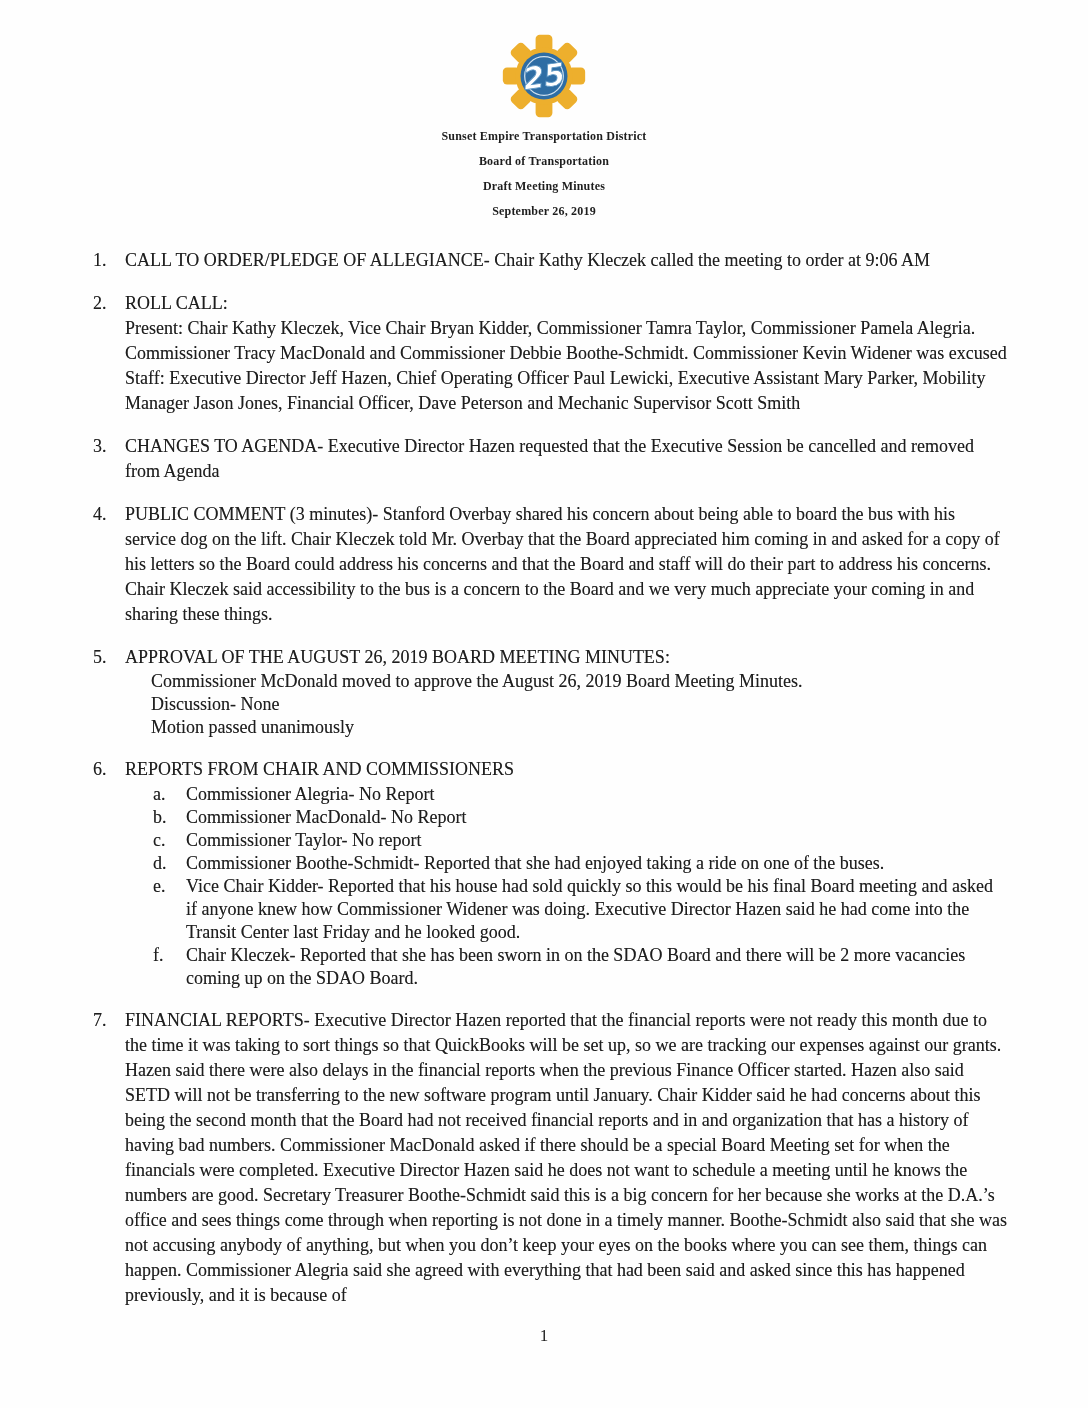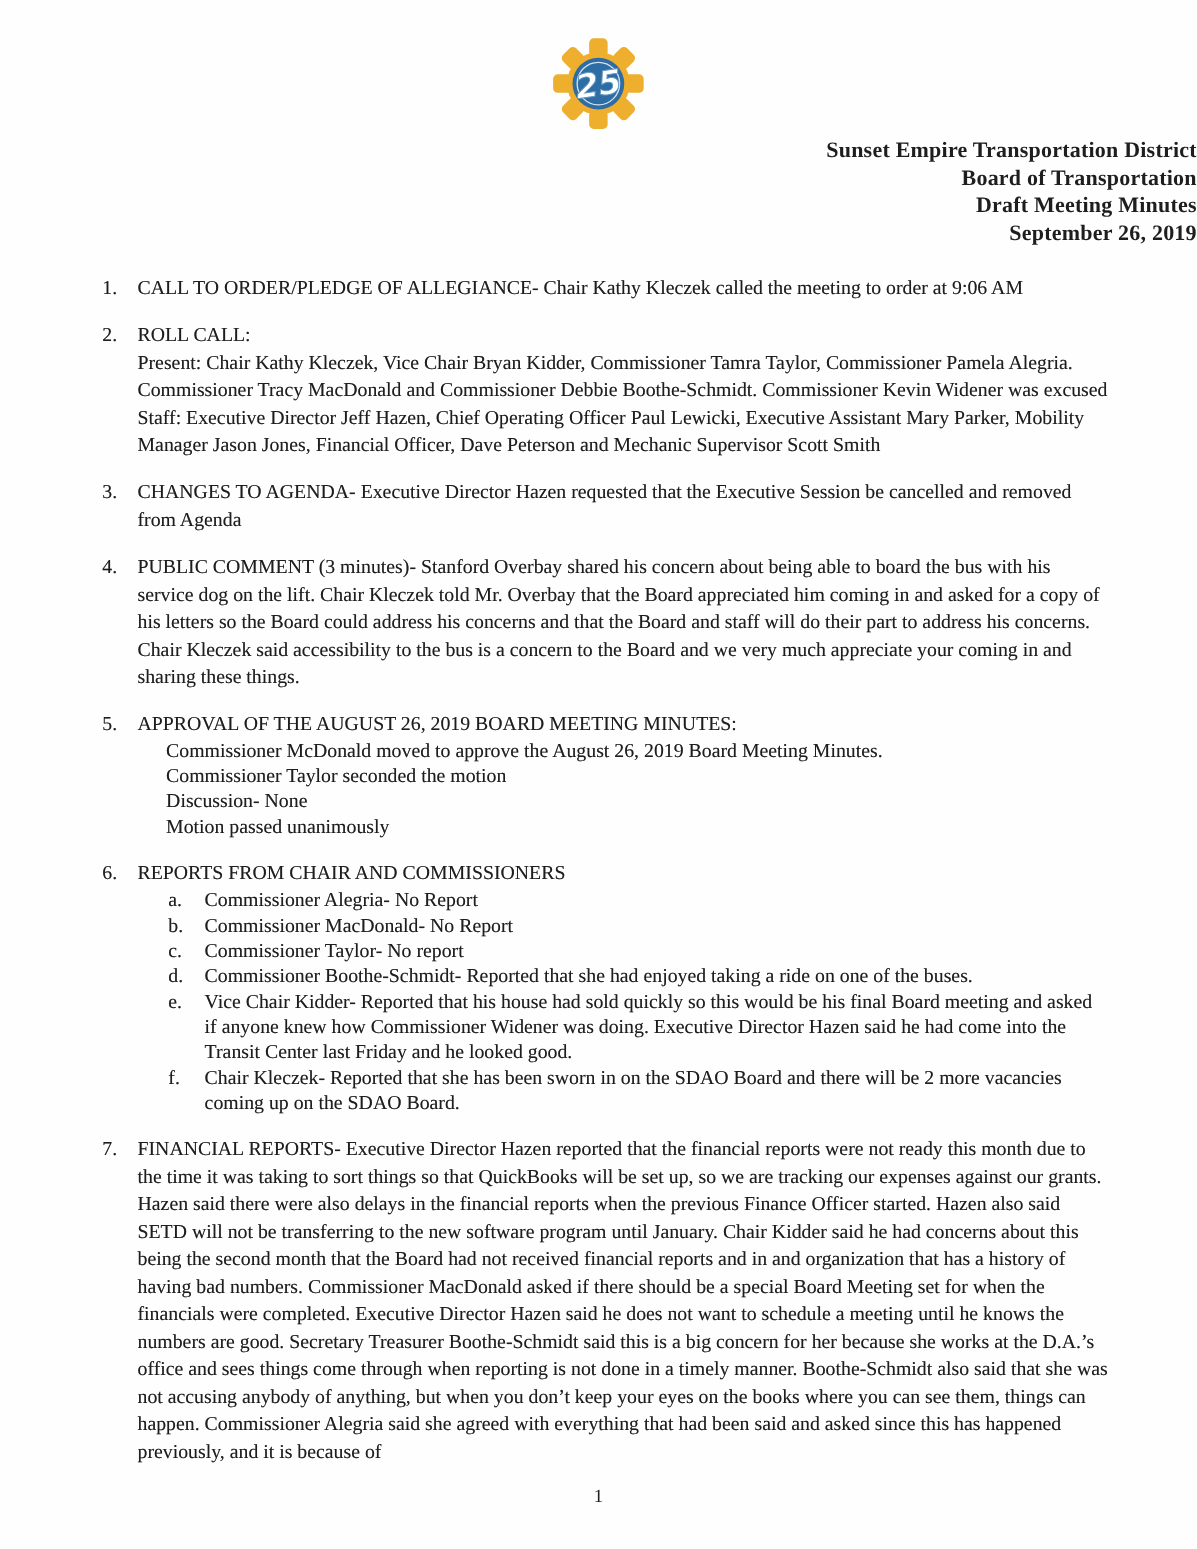--- a/index.html
+++ b/index.html
@@ -12,24 +12,23 @@
     overflow: hidden;
     font-family: "Liberation Serif", serif;
     color: #1e1e1e;
   }
   
   .doc-header { text-align: center; padding-top: 34px; }
   .logo { display: inline-block; height: 86px; }
   .title-block { margin-top: 2px; }
   .title-line {
     font-weight: bold;
-    font-size: 20px;
+    font-size: 12px;
     line-height: 25px;
     letter-spacing: 0.2px;
-    text-align: right;
   }
   
   .items {
     padding: 24px 80px 0 93px;
     font-size: 18px;
     line-height: 25px;
     text-shadow: 0 0 0.5px rgba(20,20,20,0.45);
   }
   .item { display: flex; margin-bottom: 18px; }
   .num { width: 32px; flex: none; }
@@ -107,21 +106,20 @@
         <div>PUBLIC COMMENT (3 minutes)- Stanford Overbay shared his concern about being able to board the bus with his service dog on the lift.  Chair Kleczek told Mr. Overbay that the Board appreciated him coming in and asked for a copy of his letters so the Board could address his concerns and that the Board and staff will do their part to address his concerns. Chair Kleczek said accessibility to the bus is a concern to the Board and we very much appreciate your coming in and sharing these things.</div>
       </div>
     </section>
 
     <section class="item">
       <span class="num">5.</span>
       <div class="body">
         <div>APPROVAL OF THE AUGUST 26, 2019 BOARD MEETING MINUTES:</div>
         <div class="motion-lines">
           <div>Commissioner McDonald moved to approve the August 26, 2019 Board Meeting Minutes.</div>
-          <div>Commissioner Taylor seconded the motion</div>
           <div>Discussion- None</div>
           <div>Motion passed unanimously</div>
         </div>
       </div>
     </section>
 
     <section class="item">
       <span class="num">6.</span>
       <div class="body">
         <div>REPORTS FROM CHAIR AND COMMISSIONERS</div>

